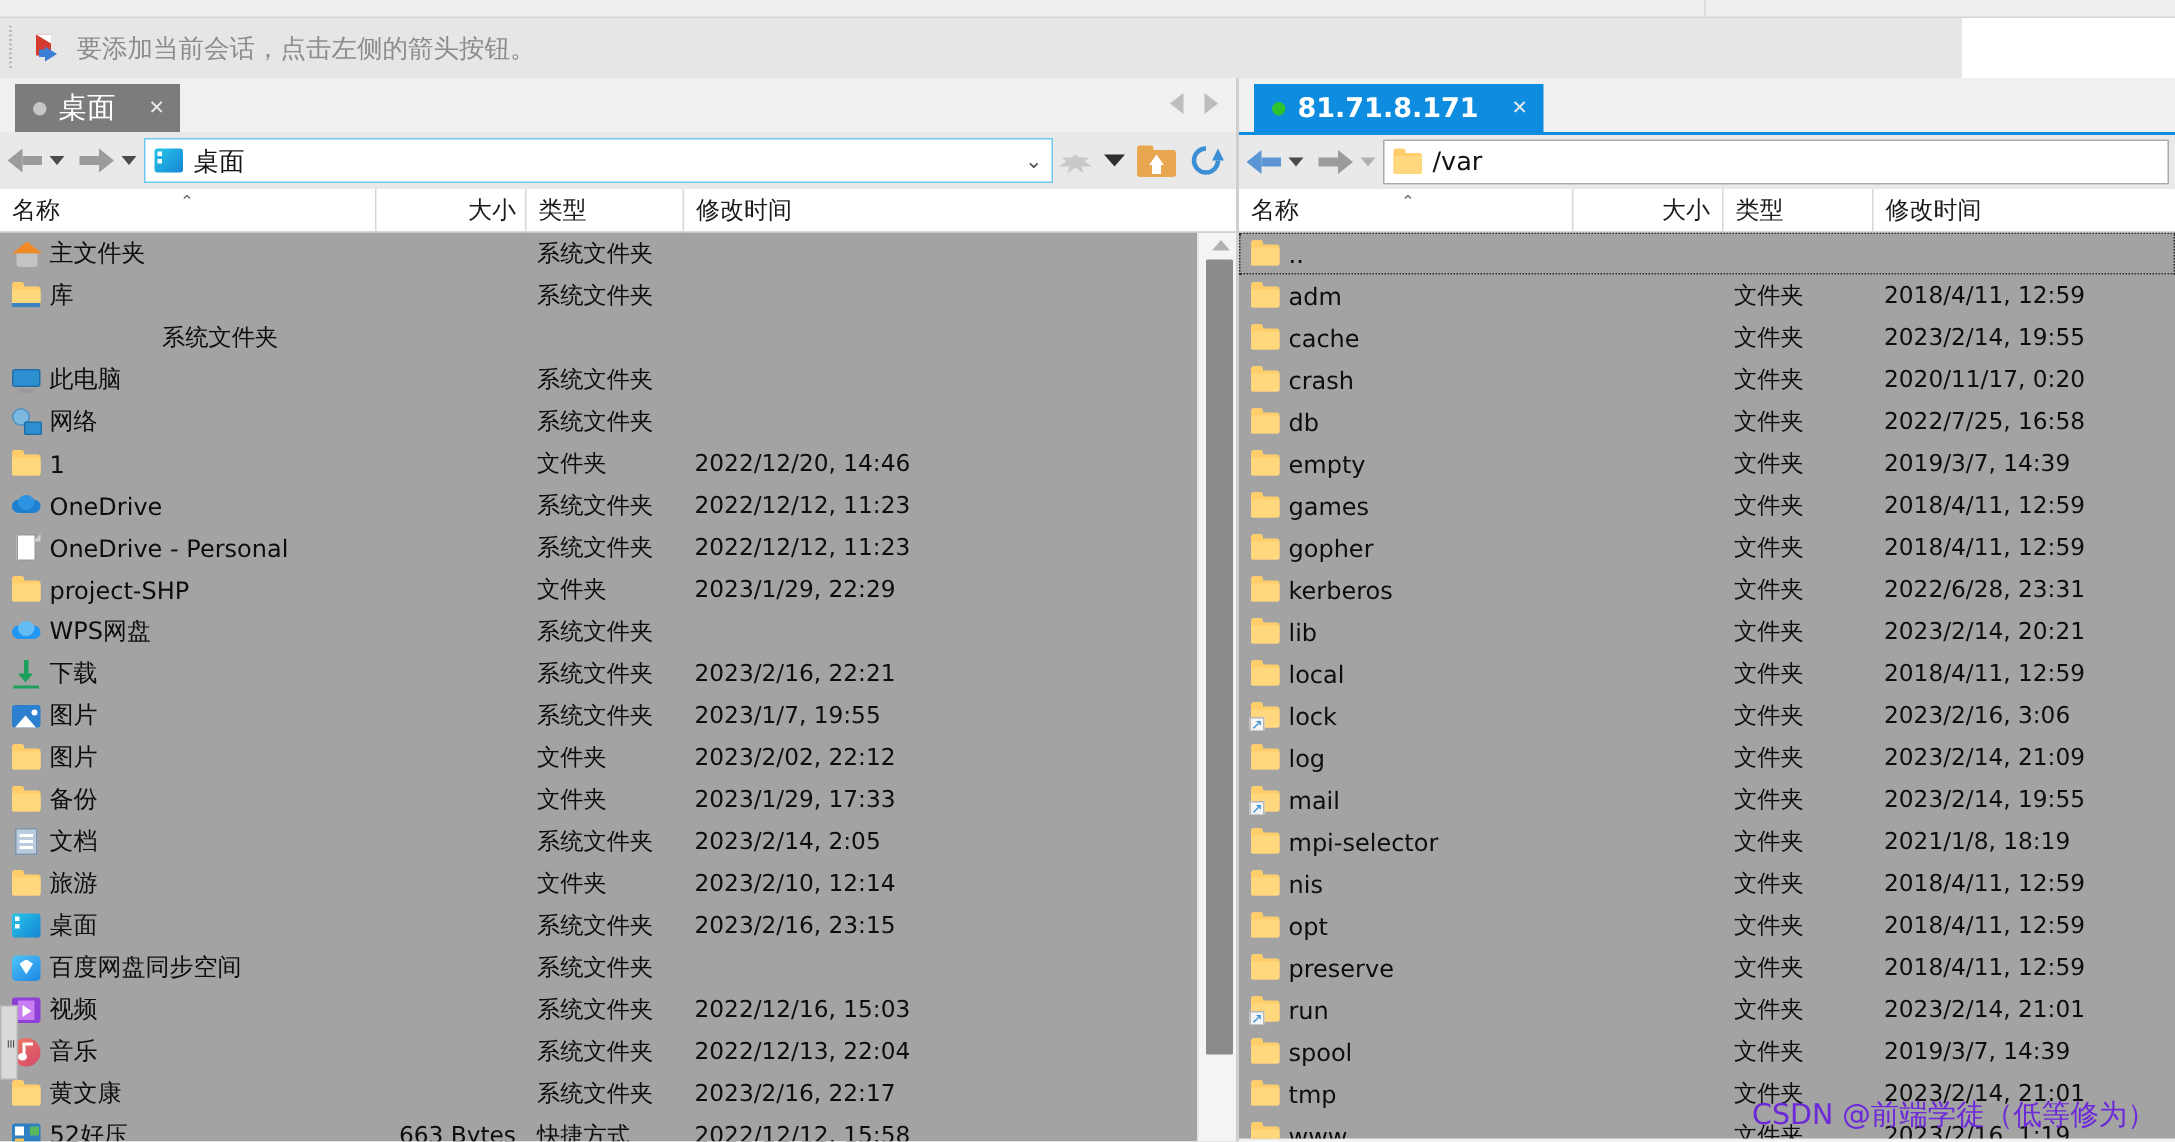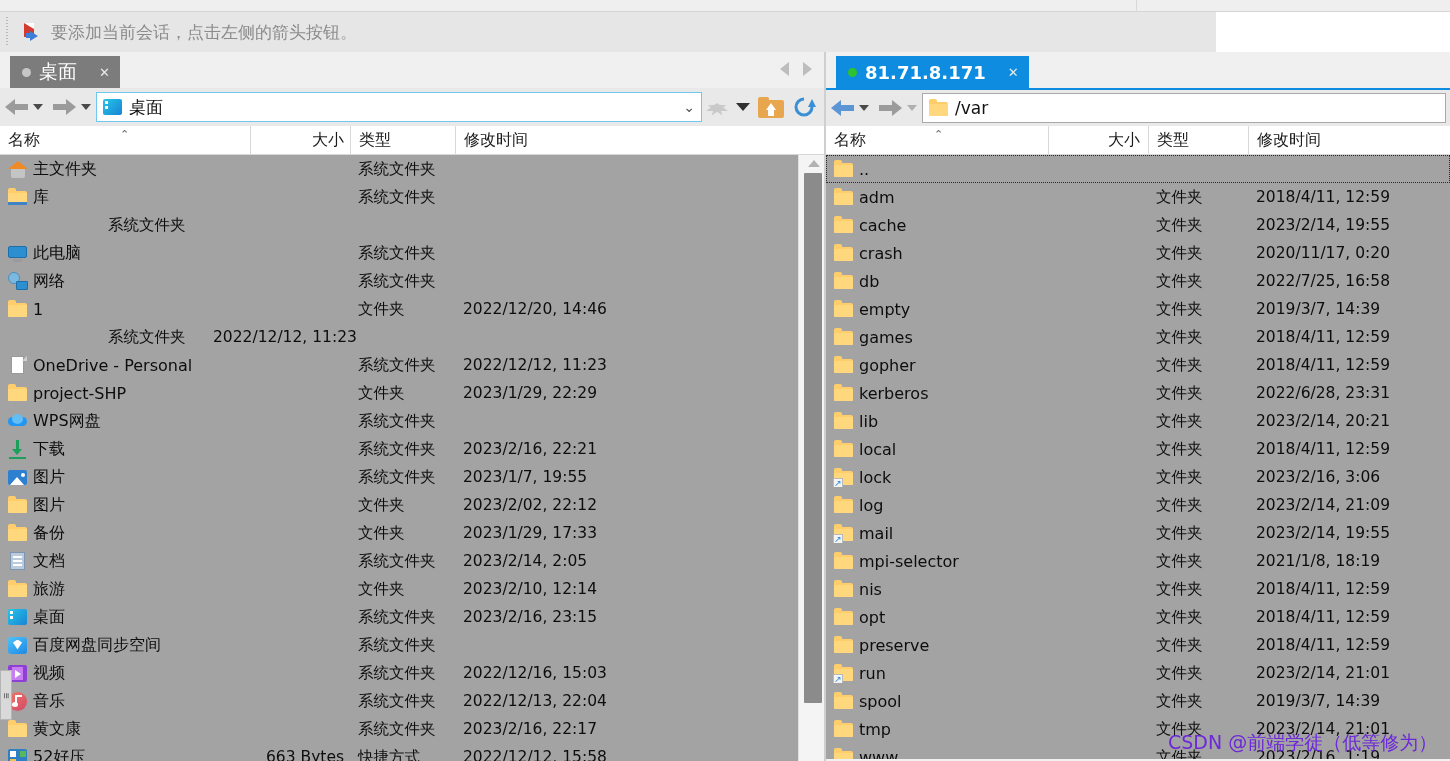--- a/index.html
+++ b/index.html
@@ -15,21 +15,21 @@
   
   .top-strip {
     position: absolute; left: 0; top: 0; width: 1450px; height: 12px;
     background: #efefef;
     border-bottom: 1px solid #d6d6d6;
   }
   .top-strip .vdiv { position: absolute; top: 0; width: 1px; height: 12px; background: #d9d9d9; }
 
   
   .notify-bar {
-    position: absolute; left: 0; top: 12px; width: 1216px; height: 40px;
+    position: absolute; left: 0; top: 12px; width: 1308px; height: 40px;
     background: #e6e6e6;
     display: flex; align-items: center;
   }
   .notify-grip {
     width: 10px; height: 30px; margin-left: 3px;
     background-image: repeating-linear-gradient(to bottom, #b9b9b9 0 1px, transparent 1px 3px);
     background-size: 2px 3px; background-repeat: repeat-y; background-position: 3px 0;
   }
   .flag-icon { width: 20px; height: 20px; position: relative; margin-left: 10px; flex: none; }
   .flag-icon .fl { position: absolute; left: 1px; top: 1px; width: 10px; height: 14px; background: #d33b30; }
@@ -421,20 +421,27 @@
               </span>
               <span class="txt">1</span>
             </div>
             <div class="c-size">
               <span class="txt"></span>
             </div>
             <div class="c-type"><span class="txt">文件夹</span></div>
             <div class="c-date"><span class="txt">2022/12/20, 14:46</span></div>
           </div>
           <div class="row">
+            <div class="c-name">
+              <span class="ic ic-cloud">
+                <i class="c1"></i>
+                <i class="c2"></i>
+              </span>
+              <span class="txt">OneDrive</span>
+            </div>
             <div class="c-size">
               <span class="txt"></span>
             </div>
             <div class="c-type"><span class="txt">系统文件夹</span></div>
             <div class="c-date"><span class="txt">2022/12/12, 11:23</span></div>
           </div>
           <div class="row">
             <div class="c-name">
               <span class="ic ic-doc">
                 <i class="pg"></i>

